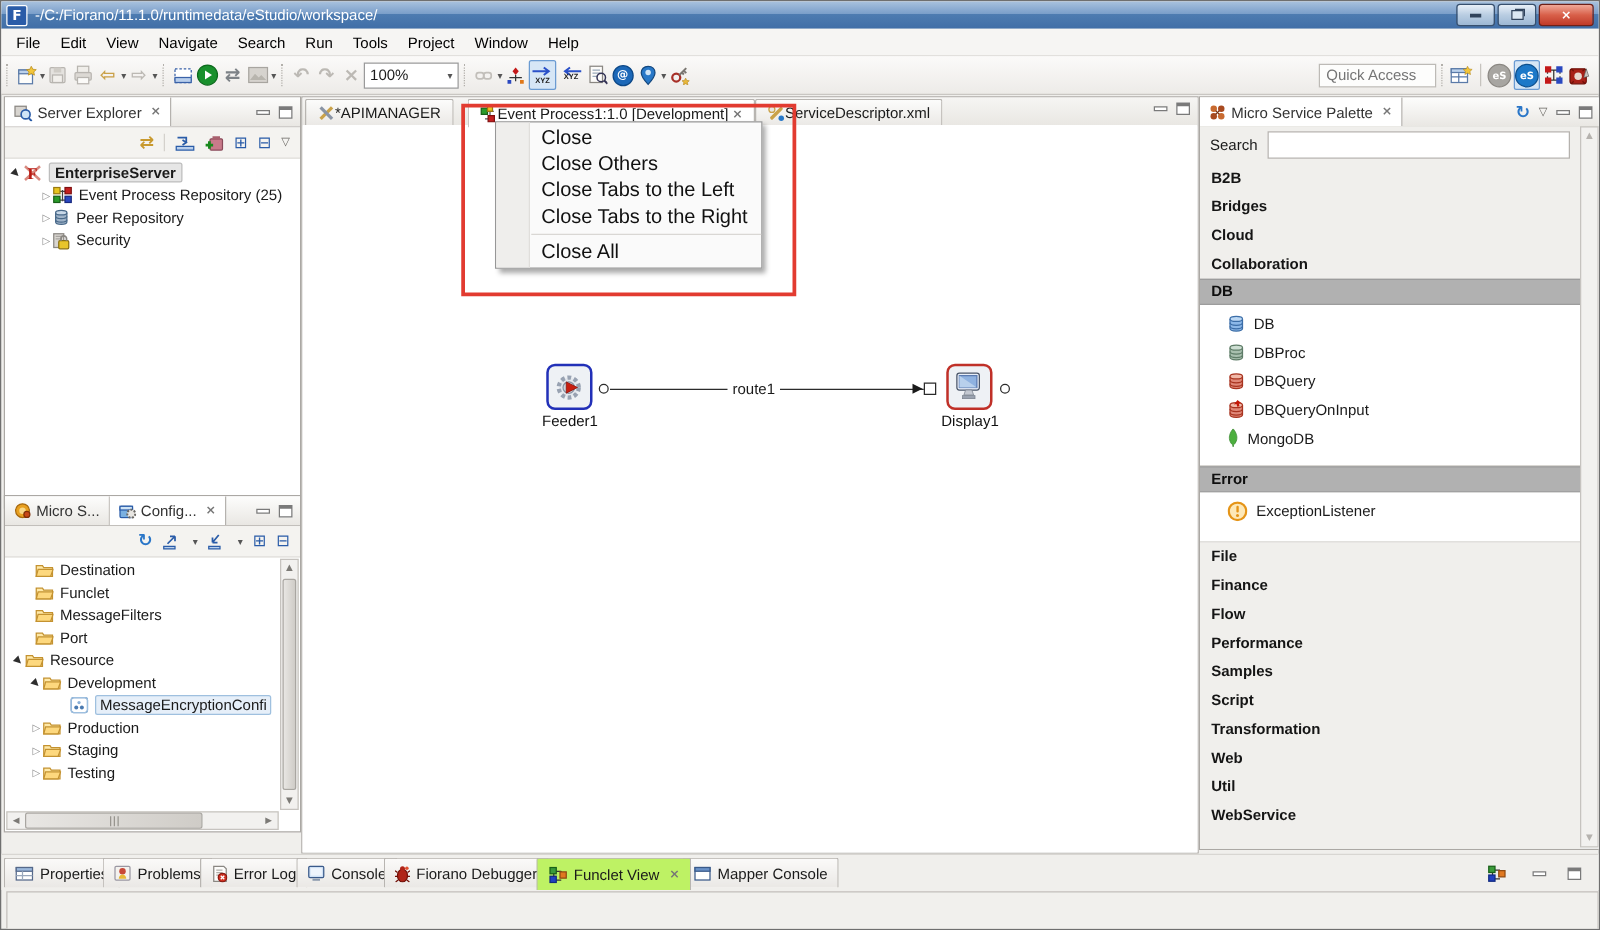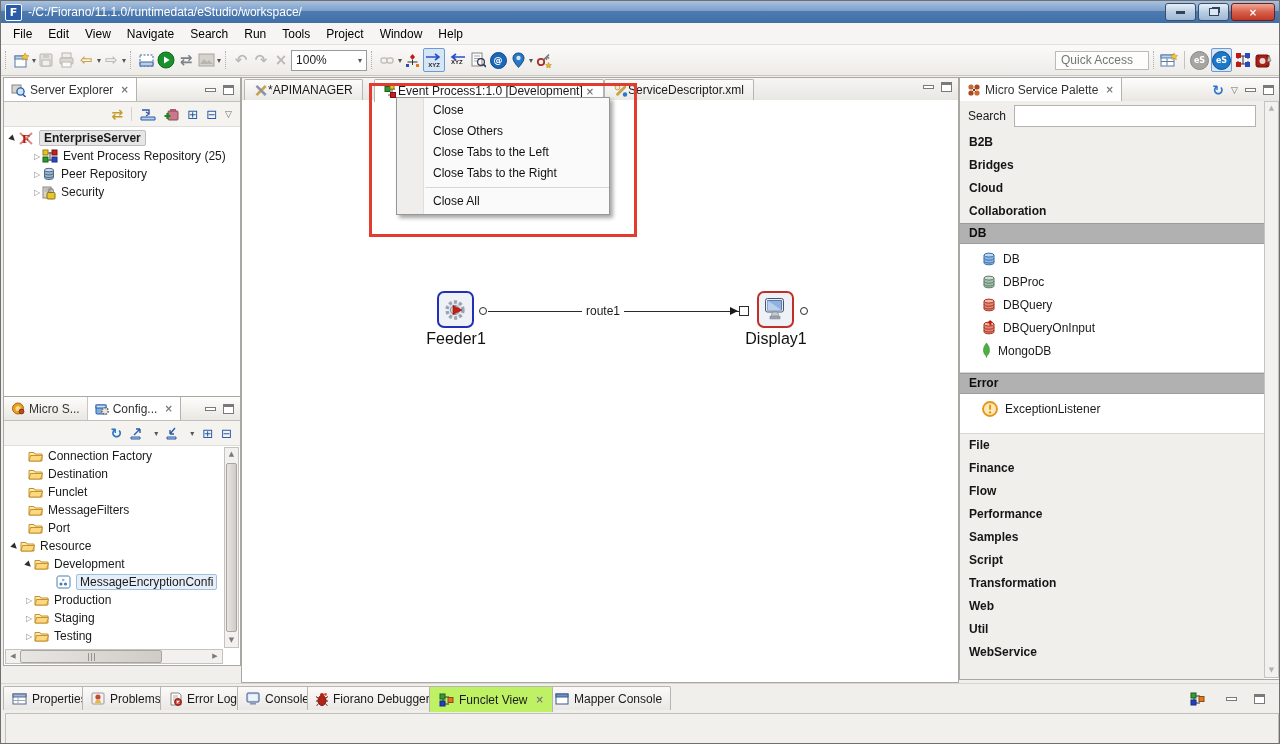--- a/index.html
+++ b/index.html
@@ -59,34 +59,34 @@
   .pitem{height:23px;display:flex;align-items:center;padding-left:22px;background:#fff;white-space:nowrap}
   .pitem .lbl{margin-left:7px}
   
   .sbtrack{background:#f2f1ef;border:1px solid #c6c3bf;box-sizing:border-box}
   .sbthumb{background:linear-gradient(90deg,#e8e6e3,#cfccc7);border:1px solid #a9a6a1;border-radius:2px}
   .sbarrow{color:#7c7a76;font-size:7px;text-align:center;line-height:13px}
   .grip{width:1px;height:8px;background:#98958f;box-shadow:3px 0 0 #98958f,-3px 0 0 #98958f}
   
   #ctxmenu{left:395px;top:96px;width:212px;background:#fafafa;border:1px solid #979797;box-shadow:3px 3px 4px rgba(0,0,0,.35);z-index:55}
   #ctxmenu .gutter{position:absolute;left:0;top:0;bottom:0;width:26px;background:#efeeec;border-right:1px solid #e0dedb}
-  .citem{position:relative;height:21px;line-height:21px;padding-left:36px;font-size:12px;color:#111}
+  .citem{position:relative;height:21px;line-height:21px;padding-left:36px;font-size:16px;color:#111}
   .csep{height:1px;background:#d9d7d4;margin:3px 0 3px 28px}
   
   #redrect{left:368px;top:82px;width:262px;height:148px;border:3px solid #e23b30;z-index:60;pointer-events:none}
   
   #bottombar{left:0;top:682px;width:100%;height:28px;background:#f0efec;border-top:1px solid #d8d6d2}
   .btab{position:absolute;top:2px;height:23px;display:flex;align-items:center;gap:5px;padding:0 8px;
     border:1px solid #b8b5b1;border-bottom:none;background:linear-gradient(#fbfaf9,#eae8e5);border-radius:2px 2px 0 0;font-size:12px;white-space:nowrap}
   .btab.active{background:#bef264;height:25px;z-index:3}
   
   .node{position:absolute;width:37px;height:37px;border-radius:7px;background:#eef1f5;display:flex;align-items:center;justify-content:center;box-sizing:border-box}
   .port{position:absolute;width:8px;height:8px;background:#fff;border:1px solid #2b2b2b;border-radius:50%;box-sizing:border-box}
   .portsq{position:absolute;width:10px;height:10px;background:#fff;border:1px solid #2b2b2b;box-sizing:border-box}
-  .nlabel{position:absolute;width:70px;text-align:center;font-size:16px;color:#111}
+  .nlabel{position:absolute;width:70px;text-align:center;font-size:12px;color:#111}
 </style>
 </head>
 <body>
 
 <div id="screen">
 
   <div id="titlebar" class="abs">
     <span class="appicon glyph">F</span>
     <span>-/C:/Fiorano/11.1.0/runtimedata/eStudio/workspace/</span>
     <span style="margin-left:auto" class="row">
@@ -370,27 +370,20 @@
       <svg width="15" height="13">
           <path d="M1 10 h9 v2 h-9z" fill="#b9cfec" stroke="#2a5ca8"></path>
           <path d="M9 1 L4 7 M4 7 h4 M4 7 v-4" stroke="#2a5ca8" stroke-width="1.4" fill="none"></path>
         </svg>
       <span class="dd glyph">▾</span>
       <span class="glyph" style="color:#2a5ca8;font-size:13px">⊞</span>
       <span class="glyph" style="color:#2a5ca8;font-size:13px">⊟</span>
     </div>
 
     <div style="position:absolute;left:0;top:50px;right:16px;bottom:18px;overflow:hidden">
-      <div class="trow" style="padding-left:24px">
-        <svg width="15" height="12">
-            <path d="M1 2.5 H6 l1 1.5 h7 V11 H1z" fill="#ffe9a8" stroke="#c49230"></path>
-            <path d="M2.5 5.5 h12 L12.5 11 H1z" fill="#fdd87e" stroke="#c49230"></path>
-          </svg>
-        <span class="lbl">Connection Factory</span>
-      </div>
       <div class="trow" style="padding-left:24px">
         <svg width="15" height="12">
             <path d="M1 2.5 H6 l1 1.5 h7 V11 H1z" fill="#ffe9a8" stroke="#c49230"></path>
             <path d="M2.5 5.5 h12 L12.5 11 H1z" fill="#fdd87e" stroke="#c49230"></path>
           </svg>
         <span class="lbl">Destination</span>
       </div>
       <div class="trow" style="padding-left:24px">
         <svg width="15" height="12">
             <path d="M1 2.5 H6 l1 1.5 h7 V11 H1z" fill="#ffe9a8" stroke="#c49230"></path>

